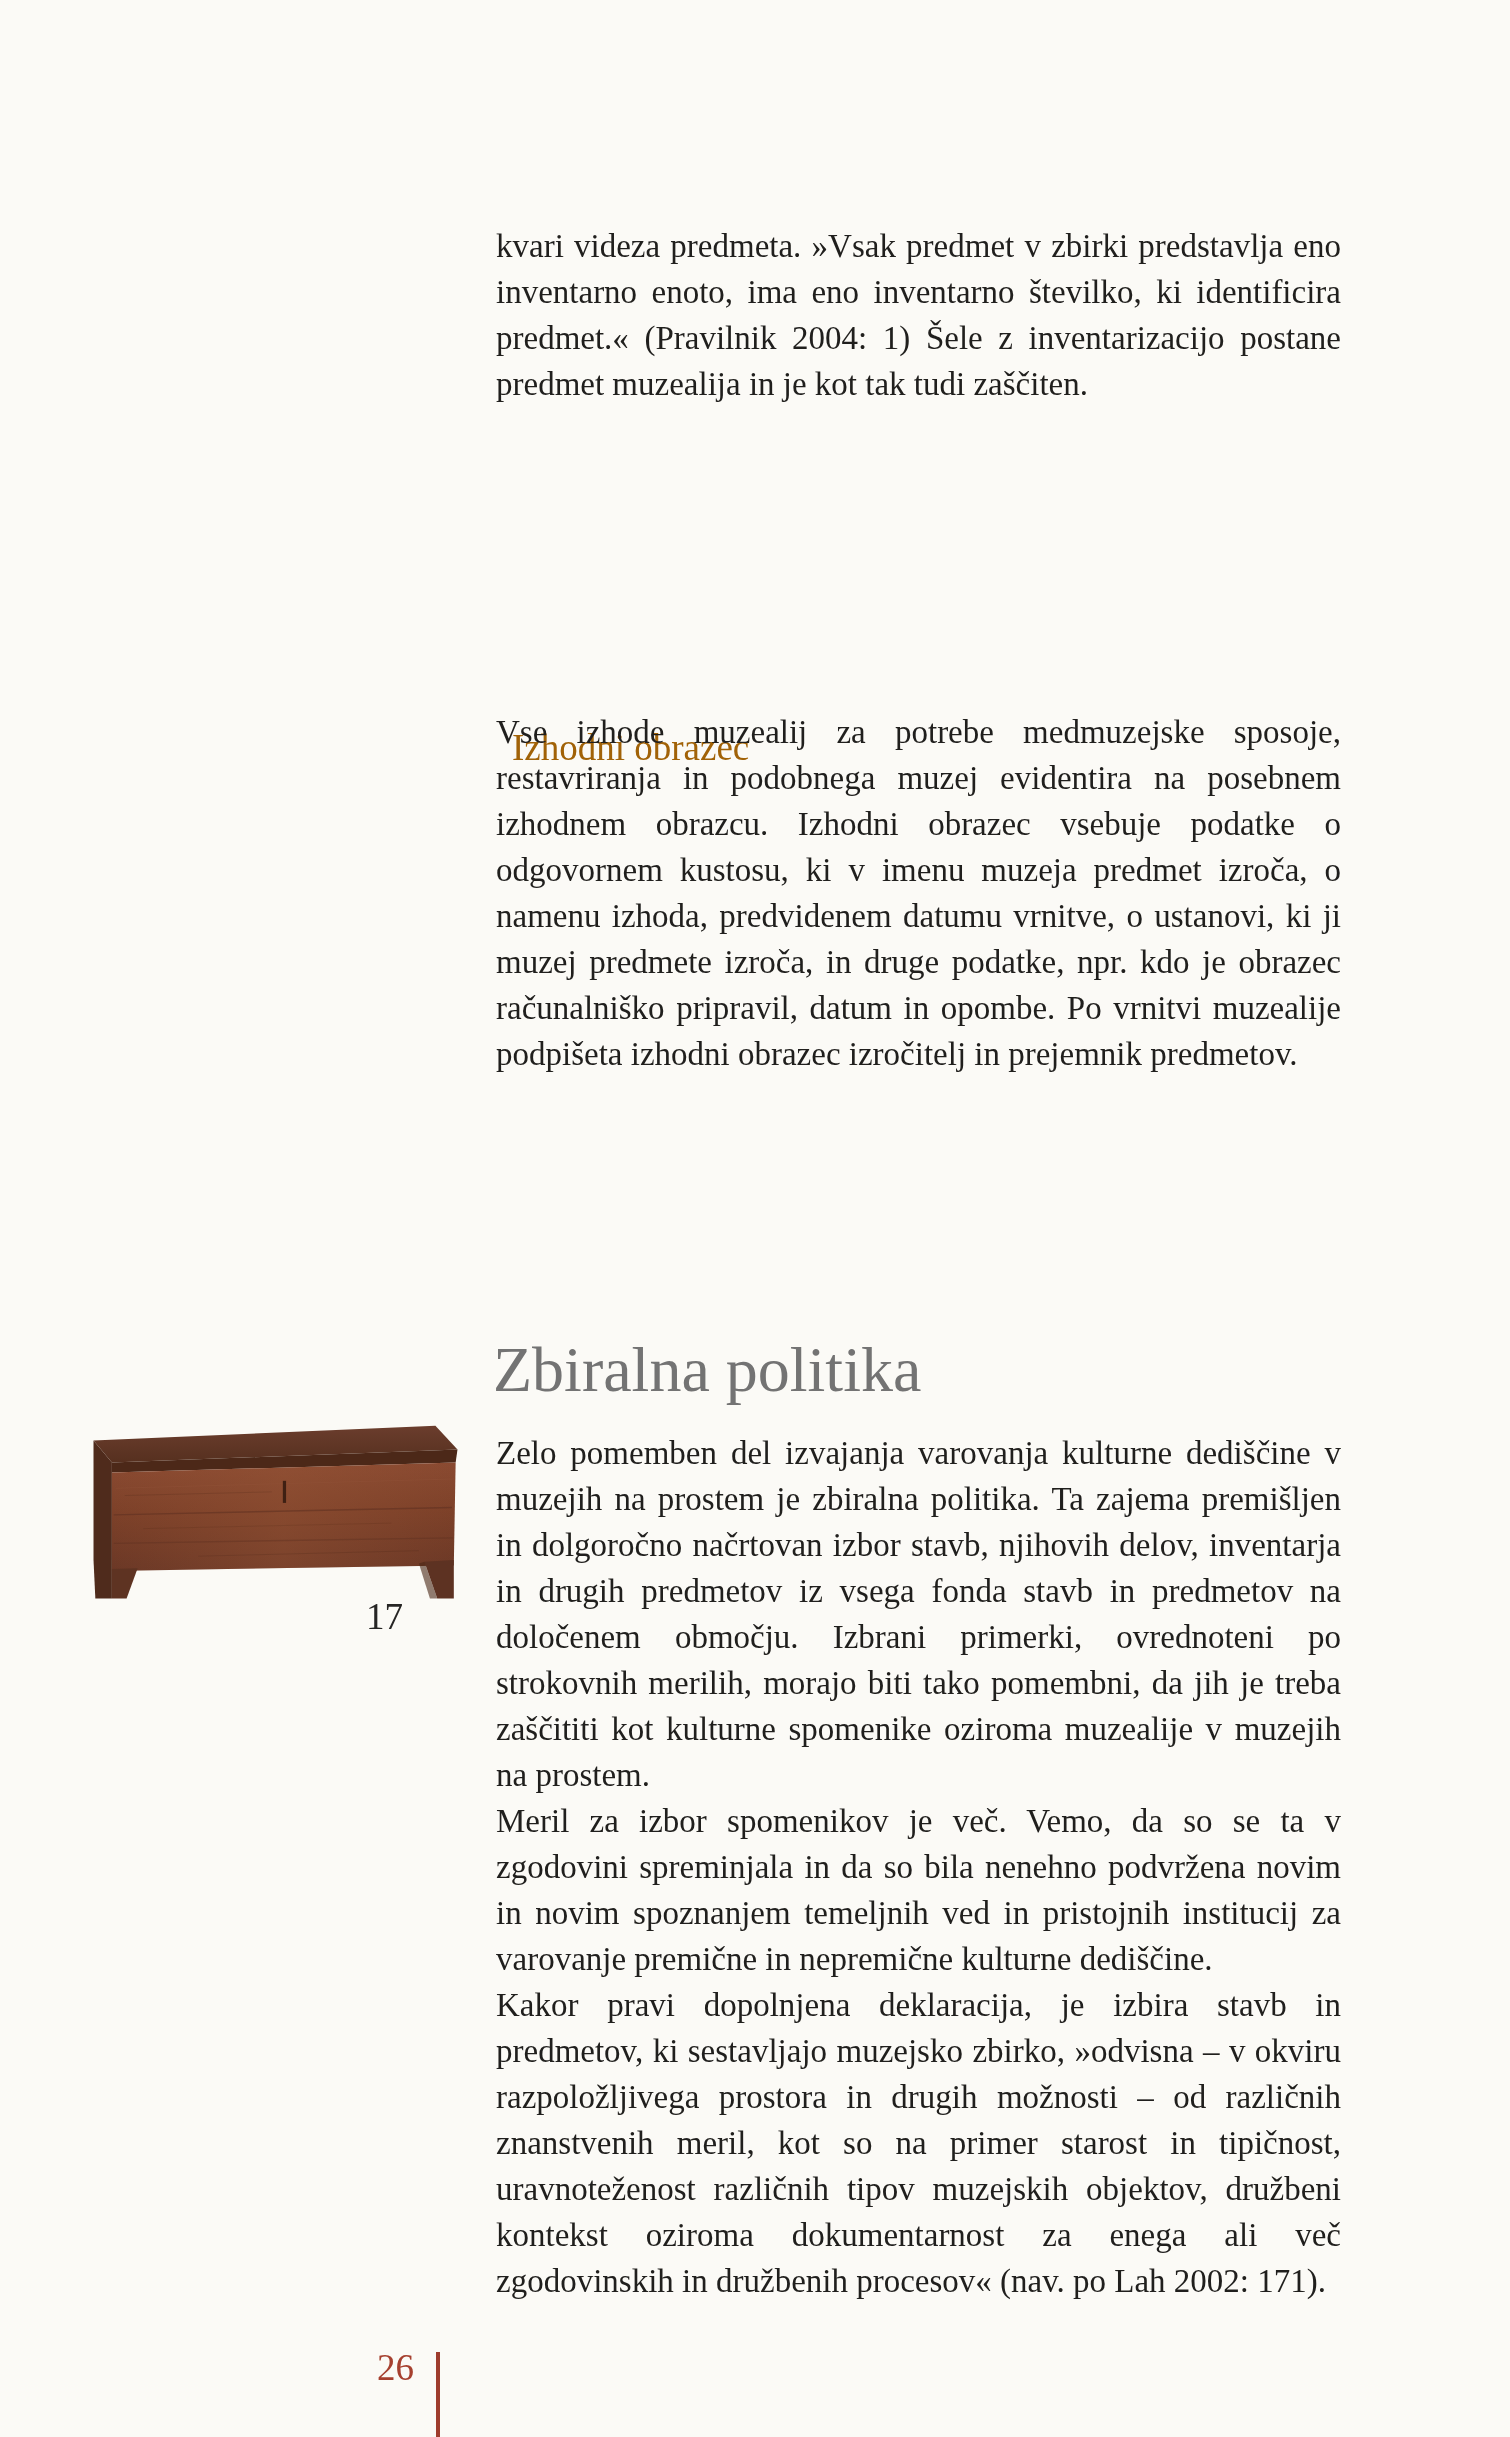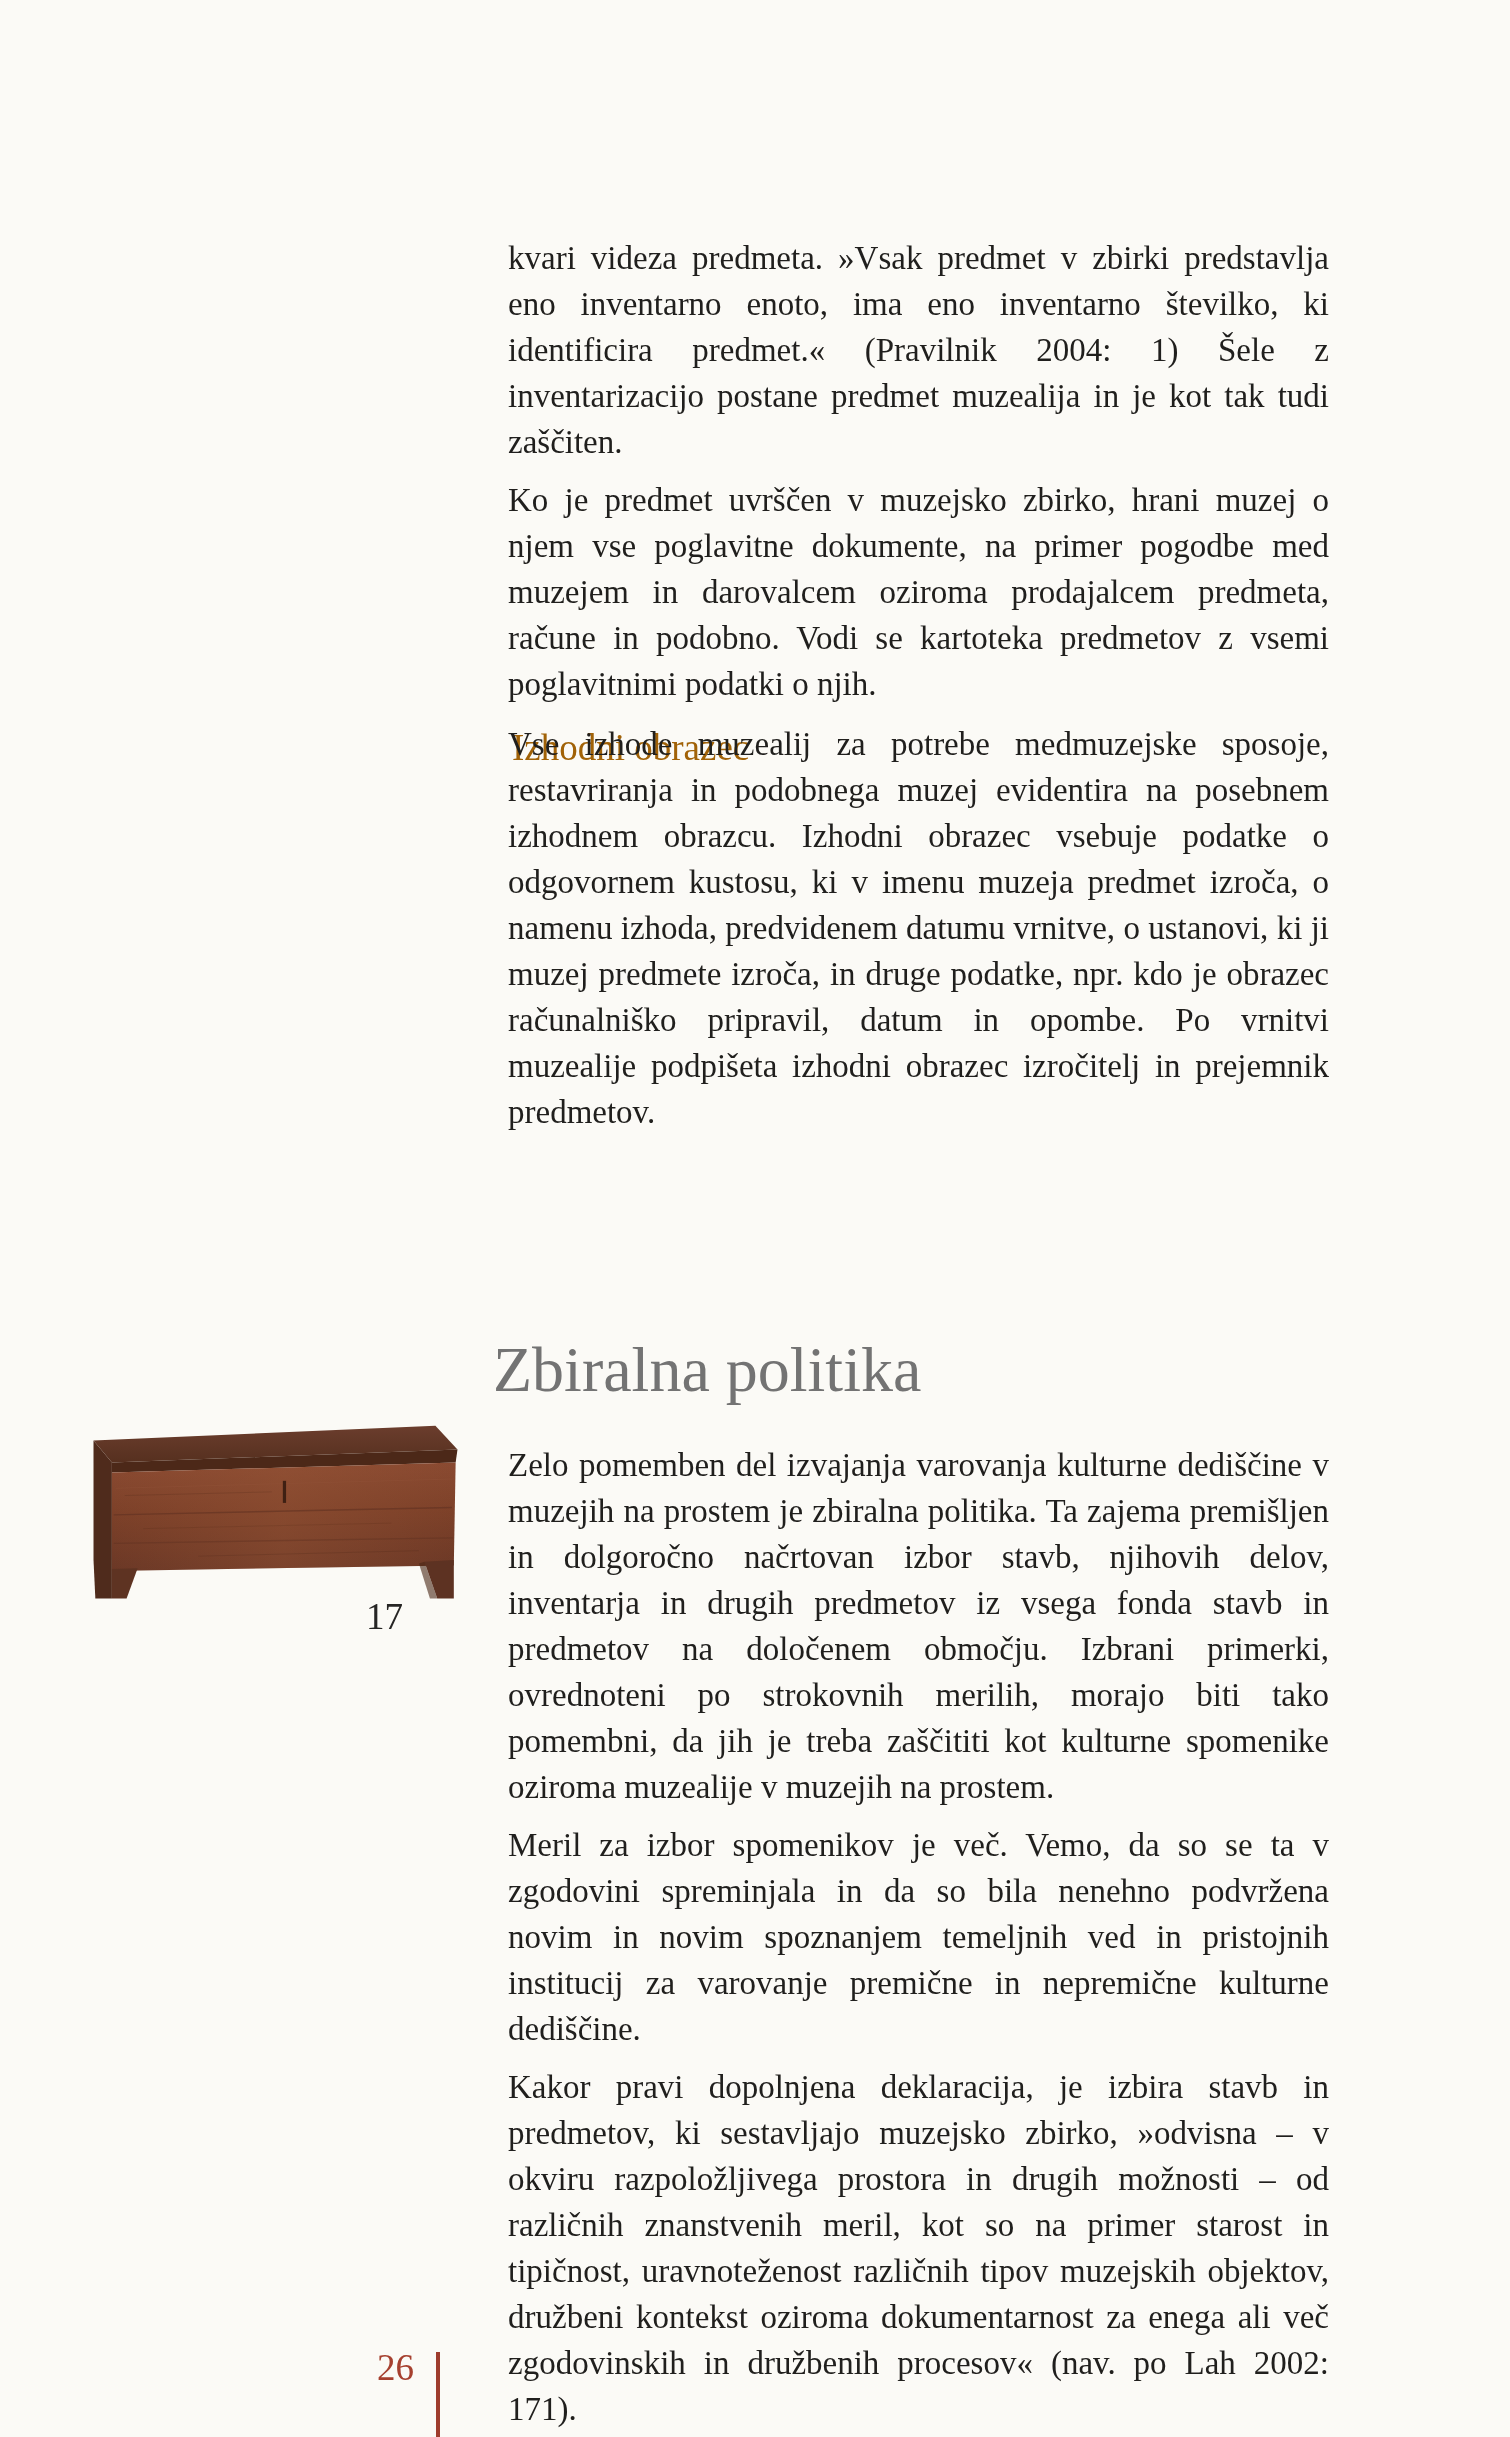--- a/index.html
+++ b/index.html
@@ -20,21 +20,21 @@
   
   .col {
     position: absolute;
     left: 496px;
     width: 845px;
     font-size: 33px;
     line-height: 46px;
     text-align: justify;
     text-justify: inter-word;
   }
-  .col p { margin: 12px; }
+  .col p { margin: 0; }
   .block-intro   { top: 223px; }
   .block-izhodni { top: 709px; }
   .block-zbiralna{ top: 1430px; }
 
   .subheading {
     position: absolute;
     left: 496px;
     top: 709px;
     margin: 16px;
     font-size: 37px;
@@ -91,21 +91,20 @@
     background: #9e3c2d;
   }
 </style>
 </head>
 <body>
 
 <div class="page">
 
   <section class="col block-intro">
     <p>kvari videza predmeta. »Vsak predmet v zbirki predstavlja eno inventarno enoto, ima eno inventarno številko, ki identificira predmet.« (Pravilnik 2004: 1) Šele z inventarizacijo postane predmet muzealija in je kot tak tudi zaščiten.</p>
-    <p>Ko je predmet uvrščen v muzejsko zbirko, hrani muzej o njem vse poglavitne dokumente, na primer pogodbe med muzejem in darovalcem oziroma prodajalcem predmeta, račune in podobno. Vodi se kartoteka predmetov z vsemi poglavitnimi podatki o njih.</p>
   </section>
 
   <h3 class="subheading">Izhodni obrazec</h3>
 
   <section class="col block-izhodni">
     <p>Vse izhode muzealij za potrebe medmuzejske sposoje, restavriranja in podobnega muzej evidentira na posebnem izhodnem obrazcu. Izhodni obrazec vsebuje podatke o odgovornem kustosu, ki v imenu muzeja predmet izroča, o namenu izhoda, predvidenem datumu vrnitve, o ustanovi, ki ji muzej predmete izroča, in druge podatke, npr. kdo je obrazec računalniško pripravil, datum in opombe. Po vrnitvi muzealije podpišeta izhodni obrazec izročitelj in prejemnik predmetov.</p>
   </section>
 
   <h2 class="chapter-heading">Zbiralna politika</h2>
 

